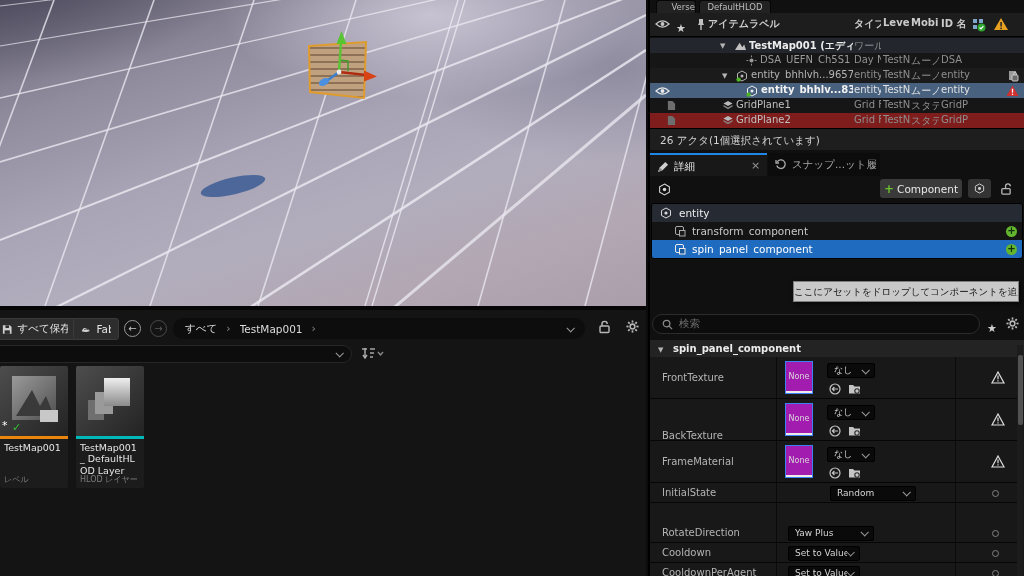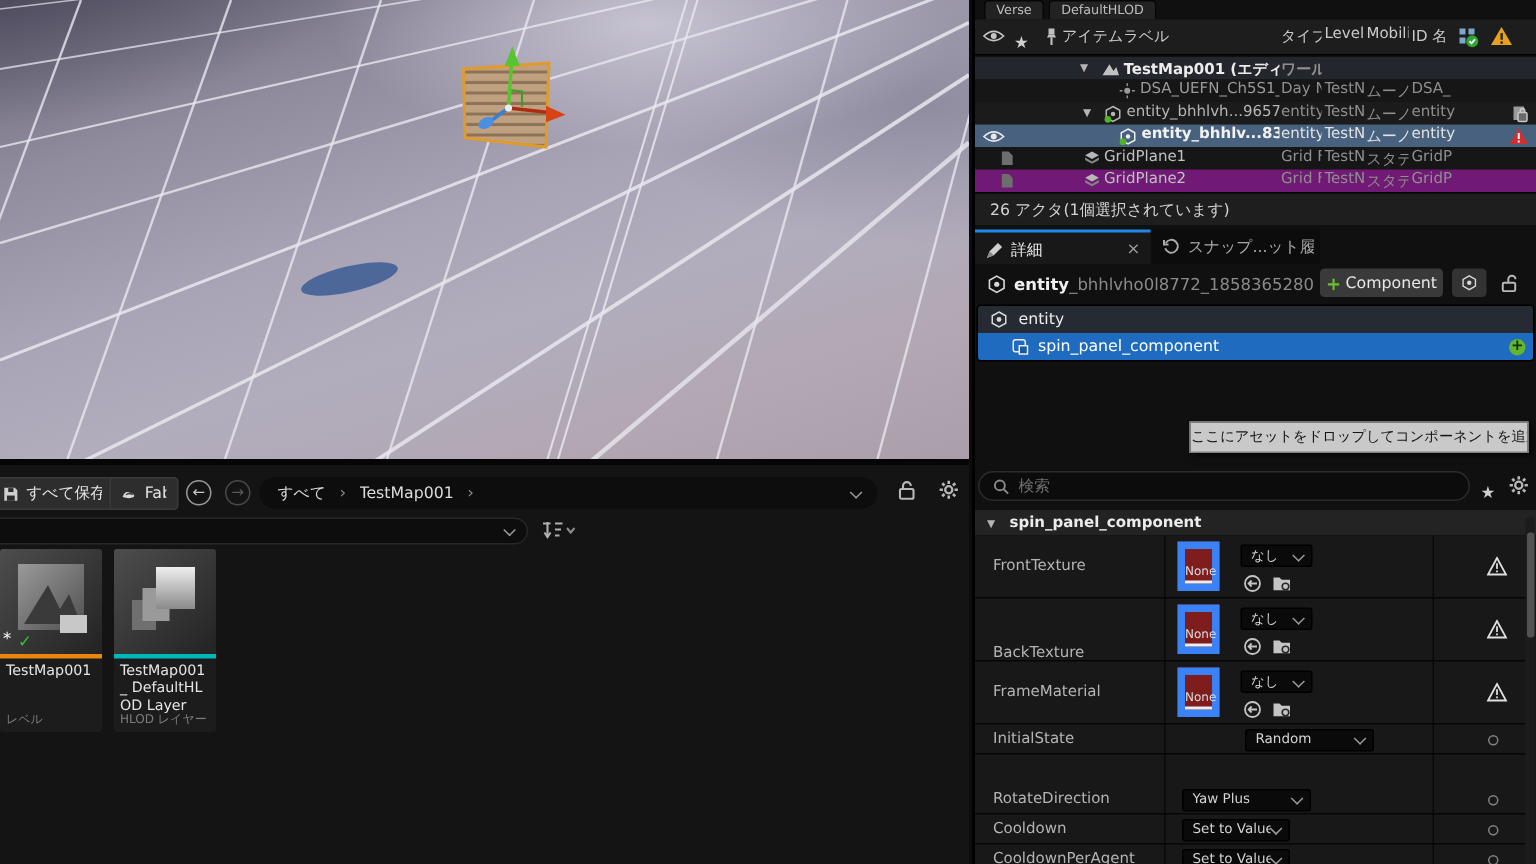--- a/index.html
+++ b/index.html
@@ -35,21 +35,21 @@
   .accentbar{width:68px;height:3px;}
   .tname{padding:3px 4px 0 4px;font-size:9.5px;line-height:1.2;color:#e6e6e6;word-break:break-all;}
   .ttype{position:absolute;left:4px;bottom:3px;font-size:8px;color:#7d7d7d;}
   .badge-star{position:absolute;left:2px;bottom:4px;color:#fff;font-size:11px;}
   .badge-check{position:absolute;left:12px;bottom:2px;color:#35c235;font-size:11px;font-weight:bold;}
 
   
   #right{position:absolute;left:648px;top:0;width:376px;height:576px;background:#101010;border-left:2px solid #000;box-sizing:border-box;}
   .toptab{position:absolute;top:0;height:13px;background:#222;border:1px solid #060606;border-bottom:none;
       border-radius:3px 3px 0 0;color:#bdbdbd;font-size:8.5px;text-align:center;line-height:13px;box-sizing:border-box;}
-  #ohdr{position:absolute;left:0;top:13px;width:374px;height:23px;background:#1d1d1d;border-bottom:1px solid #000;}
+  #ohdr{position:absolute;left:0;top:13px;width:374px;height:23px;background:#1d1d1d;border-bottom:1px solid #000;font-weight:bold;}
   #ohdr .h{position:absolute;top:4px;font-size:10px;color:#cbcbcb;}
   .orow{position:absolute;left:0;width:374px;height:15px;font-size:10px;color:#bdbdbd;}
   .orow .olabel{position:absolute;top:1px;}
   .ocell{position:absolute;top:1px;color:#8f8f8f;white-space:nowrap;overflow:hidden;}
   .oic{position:absolute;top:1px;}
   .tri::before{content:"▼";font-size:7px;color:#b5b5b5;}
   #ostatus{position:absolute;left:0;top:128px;width:374px;height:22px;background:#1e1e1e;border-top:1px solid #000;
       color:#d2d2d2;font-size:10.5px;line-height:22px;padding-left:10px;box-sizing:border-box;}
 
   .dtab{position:absolute;top:153px;height:23px;font-size:10.5px;box-sizing:border-box;padding-left:36px;}
@@ -78,21 +78,21 @@
       border-radius:10px;box-sizing:border-box;display:flex;align-items:center;gap:6px;padding:0 9px;}
   #searchbox .ph{color:#6f6f6f;font-size:10.5px;}
   .star-icon::before{content:"★";color:#cfcfcf;font-size:11px;}
 
   #sechdr{position:absolute;left:0;top:340px;width:374px;height:17px;background:#232323;border-bottom:1px solid #000;
       color:#ececec;font-size:10px;font-weight:bold;line-height:17px;}
   #props{position:absolute;left:0;top:357px;width:374px;height:219px;background:#181818;}
   .vsep{position:absolute;top:0;bottom:0;width:1px;background:#0a0a0a;}
   .prow{position:absolute;left:0;width:368px;border-bottom:1px solid #060606;box-sizing:border-box;}
   .plabel{position:absolute;left:12px;font-size:10px;color:#b4b4b4;}
-  .nonebox{position:absolute;left:135px;top:4px;width:28px;height:33px;background:#7f1d1d;border:5px solid #3b82f6;box-sizing:border-box;}
+  .nonebox{position:absolute;left:135px;top:4px;width:28px;height:33px;background:#a21caf;border:1px solid #3b82f6;box-sizing:border-box;}
   .nonebox .nt{display:block;text-align:center;font-size:8px;color:#dadada;margin-top:10px;}
   .nonebox .ul{position:absolute;left:0;bottom:0;width:100%;height:2px;background:#ececec;}
   .dd{position:absolute;background:#0a0a0a;border:1px solid #000;border-radius:2px;height:15px;box-sizing:border-box;
       display:flex;align-items:center;justify-content:space-between;padding:0 6px;color:#d4d4d4;font-size:9px;}
   .ringreset{position:absolute;left:342px;width:7px;height:7px;border:1.2px solid #828282;border-radius:50%;box-sizing:border-box;}
   #vscroll{position:absolute;right:1px;top:345px;bottom:0;width:6px;background:#1c1c1c;}
   #vscroll .thumb{position:absolute;left:0.5px;top:10px;bottom:2px;width:5px;background:#525252;border-radius:2px;}
   .warn-white{display:inline-block;}
 </style>
 </head>
@@ -240,21 +240,21 @@
         </svg>
       </div>
       <div class="accentbar" style="background: rgb(0, 184, 184);"></div>
       <div class="tname">TestMap001_ DefaultHLOD Layer</div>
       <div class="ttype">HLOD レイヤー</div>
     </div>
   </div>
 
   <div id="right">
 
-    <div class="toptab" style="left:6px;width:40px;">Verse</div>
+    <div class="toptab" style="left:6px;width:40px;text-align:right;">Verse</div>
     <div class="toptab" style="left:49px;width:72px;">DefaultHLOD</div>
 
     <div id="ohdr">
       <svg class="abs" style="left:5px;top:6px;" width="15" height="10" viewBox="0 0 16 10">
         <path d="M1 5 Q8 -1.5 15 5 Q8 11.5 1 5 Z" fill="none" stroke="#c6c6c6" stroke-width="1.2"></path>
           <circle cx="8" cy="5" r="2.1" fill="#c6c6c6"></circle>
       </svg>
       <span class="star-icon abs" style="left:26px;top:4px;"></span>
       <svg class="abs" style="left:46px;top:5px;" width="10" height="13" viewBox="0 0 10 13">
         <rect x="3" y="1" width="4" height="4" fill="#c0c0c0"></rect>
@@ -279,21 +279,21 @@
           <rect x="7.3" y="10.6" width="1.6" height="1.6" fill="#2a2a2a"></rect>
       </svg>
     </div>
 
     <div class="orow" style="top:38px;background:#23262c;color:#ececec;font-weight:bold;">
       <span class="tri oic" style="left:70px;"></span>
       <svg class="oic" style="left:84px;top:2px;" width="13" height="11" viewBox="0 0 14 12">
           <path d="M1 11 L6 3 L9 8 L11 5 L13 11 Z" fill="#c2c2c2"></path>
         </svg>
       <span class="olabel txt" style="left:99px;width:104px;">TestMap001 (エディタ)</span>
-      <span class="ocell" style="left:204px;width:27px;font-weight:bold;">ワール</span>
+      <span class="ocell" style="left:204px;width:27px;font-weight:normal;">ワール</span>
     </div>
     <div class="orow" style="top:53px;background:#161616;color:#9a9a9a;">
       <svg class="oic" style="left:96px;top:2px;" width="11" height="11" viewBox="0 0 12 12">
         <circle cx="6" cy="6" r="2.2" fill="#9a9a9a"></circle>
           <g stroke="#9a9a9a">
             <line x1="6" y1="0.5" x2="6" y2="2.5"></line>
             <line x1="6" y1="9.5" x2="6" y2="11.5"></line>
             <line x1="0.5" y1="6" x2="2.5" y2="6"></line>
             <line x1="9.5" y1="6" x2="11.5" y2="6"></line>
           </g>
@@ -350,21 +350,21 @@
       <svg class="oic" style="left:72px;top:2px;" width="12" height="11" viewBox="0 0 12 12">
         <path d="M6 1 L11 3.8 L6 6.6 L1 3.8 Z" fill="#b8b8b8"></path>
           <path d="M1 5.5 L6 8.3 L11 5.5 L11 7.2 L6 10 L1 7.2 Z" fill="#858585"></path>
       </svg>
       <span class="olabel txt" style="left:86px;width:117px;">GridPlane1</span>
       <span class="ocell" style="left:204px;width:27px;">Grid F</span>
       <span class="ocell" style="left:233px;width:27px;">TestN</span>
       <span class="ocell" style="left:261px;width:28px;">スタテ</span>
       <span class="ocell" style="left:291px;width:32px;">GridP</span>
     </div>
-    <div class="orow" style="top:113px;background:#701a75;color:#c0c0c0;">
+    <div class="orow" style="top:113px;background:#7f1d1d;color:#c0c0c0;">
       <svg class="oic" style="left:17px;top:2px;" width="9" height="11" viewBox="0 0 10 12">
           <path d="M1 1 h5 l3 3 v7 h-8 z" fill="#6e6e6e"></path>
         </svg>
       <svg class="oic" style="left:72px;top:2px;" width="12" height="11" viewBox="0 0 12 12">
         <path d="M6 1 L11 3.8 L6 6.6 L1 3.8 Z" fill="#b8b8b8"></path>
           <path d="M1 5.5 L6 8.3 L11 5.5 L11 7.2 L6 10 L1 7.2 Z" fill="#858585"></path>
       </svg>
       <span class="olabel txt" style="left:86px;width:117px;">GridPlane2</span>
       <span class="ocell" style="left:204px;width:27px;">Grid F</span>
       <span class="ocell" style="left:233px;width:27px;">TestN</span>
@@ -388,23 +388,20 @@
           <path d="M1 2 v3 h3" fill="none" stroke="#aaa" stroke-width="1.3"></path>
       </svg>
       <span class="abs txt" style="left:24px;top:5px;width:84px;">スナップ...ット履歴</span>
     </div>
 
     <div id="entityhdr">
       <svg class="abs" style="left:8px;top:7px;" width="13" height="13" viewBox="0 0 12 12">
         <path d="M6 1 L10.5 3.5 V8.5 L6 11 L1.5 8.5 V3.5 Z" fill="none" stroke="#d8d8d8"></path>
           <circle cx="6" cy="6" r="1.6" fill="#d8d8d8"></circle>
       </svg>
-      <span class="abs" style="left:26px;top:7px;font-size:11px;">
-        <b style="color:#f0f0f0;">entity</b><span style="color:#8a8a8a;">_bhhlvho0l8772_1858365280</span>
-      </span>
       <div id="compbtn">
         <span class="plusg">+</span>
         <span>Component</span>
       </div>
       <div id="hexbtn">
         <svg width="11" height="11" viewBox="0 0 12 12">
           <path d="M6 1 L10.5 3.5 V8.5 L6 11 L1.5 8.5 V3.5 Z" fill="none" stroke="#d8d8d8"></path>
             <circle cx="6" cy="6" r="1.6" fill="#d8d8d8"></circle>
         </svg>
       </div>
@@ -414,20 +411,30 @@
       </svg>
     </div>
 
     <div id="comps">
       <div class="crow" style="background:#262b33;">
         <svg style="margin-left:8px;margin-right:7px;" width="12" height="12" viewBox="0 0 12 12">
           <path d="M6 1 L10.5 3.5 V8.5 L6 11 L1.5 8.5 V3.5 Z" fill="none" stroke="#d8d8d8"></path>
             <circle cx="6" cy="6" r="1.6" fill="#d8d8d8"></circle>
         </svg>
         <span class="txt" style="color:#ececec;">entity</span>
+      </div>
+      <div class="crow" style="background:#141414;">
+        <span class="cic">
+            <svg width="12" height="12" viewBox="0 0 12 12">
+          <rect x="1.5" y="1.5" width="8" height="8" rx="1.5" fill="none" stroke="#aaa"></rect>
+              <rect x="5.5" y="5.5" width="5.5" height="5.5" fill="#1a1a1a" stroke="#aaa"></rect>
+            </svg>
+          </span>
+        <span class="txt">transform_component</span>
+        <span class="pluscirc"></span>
       </div>
       <div class="crow" style="color: rgb(255, 255, 255); background: rgb(31, 107, 191);">
         <span class="cic">
             <svg width="12" height="12" viewBox="0 0 12 12">
           <rect x="1.5" y="1.5" width="8" height="8" rx="1.5" fill="none" stroke="#ececec"></rect>
               <rect x="5.5" y="5.5" width="5.5" height="5.5" fill="#1a5a9e" stroke="#ececec"></rect>
             </svg>
           </span>
         <span class="txt">spin_panel_component</span>
         <span class="pluscirc"></span>

